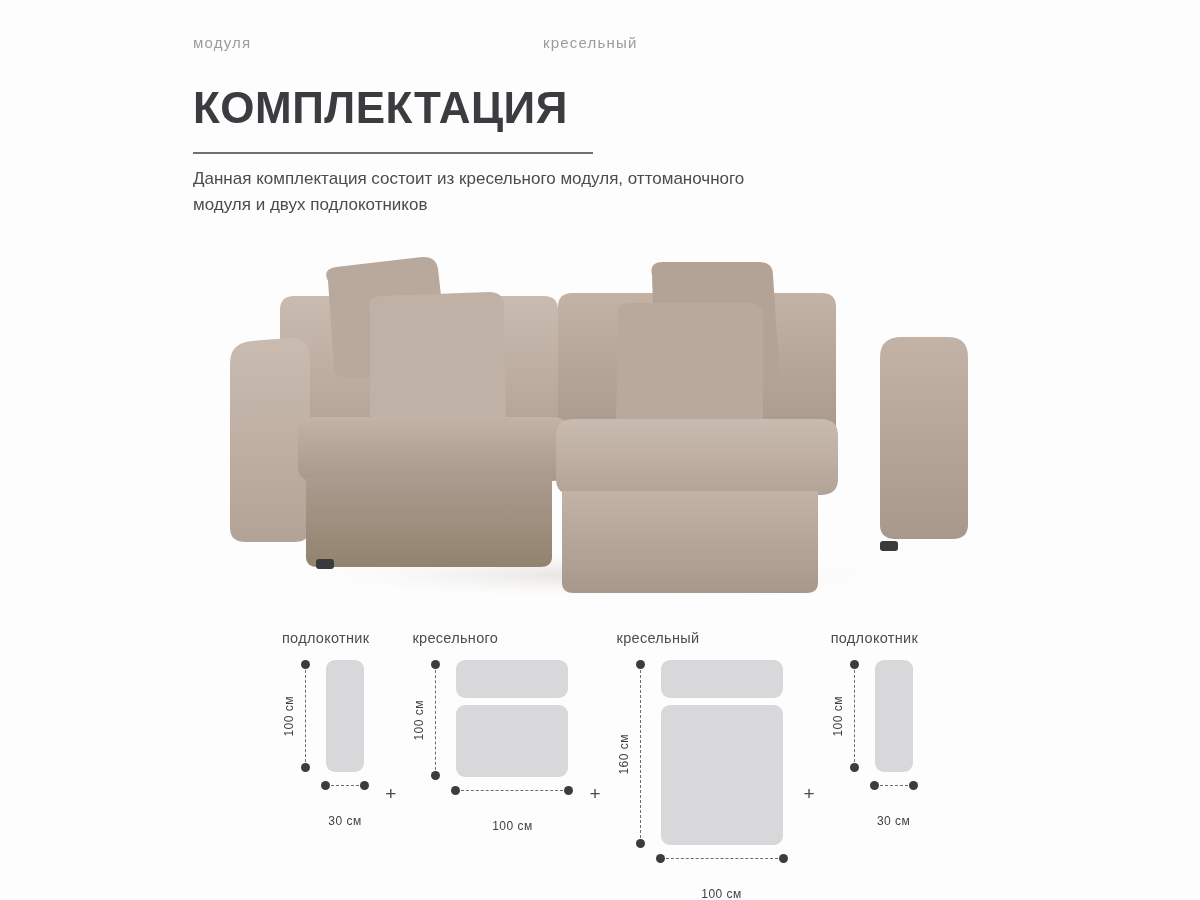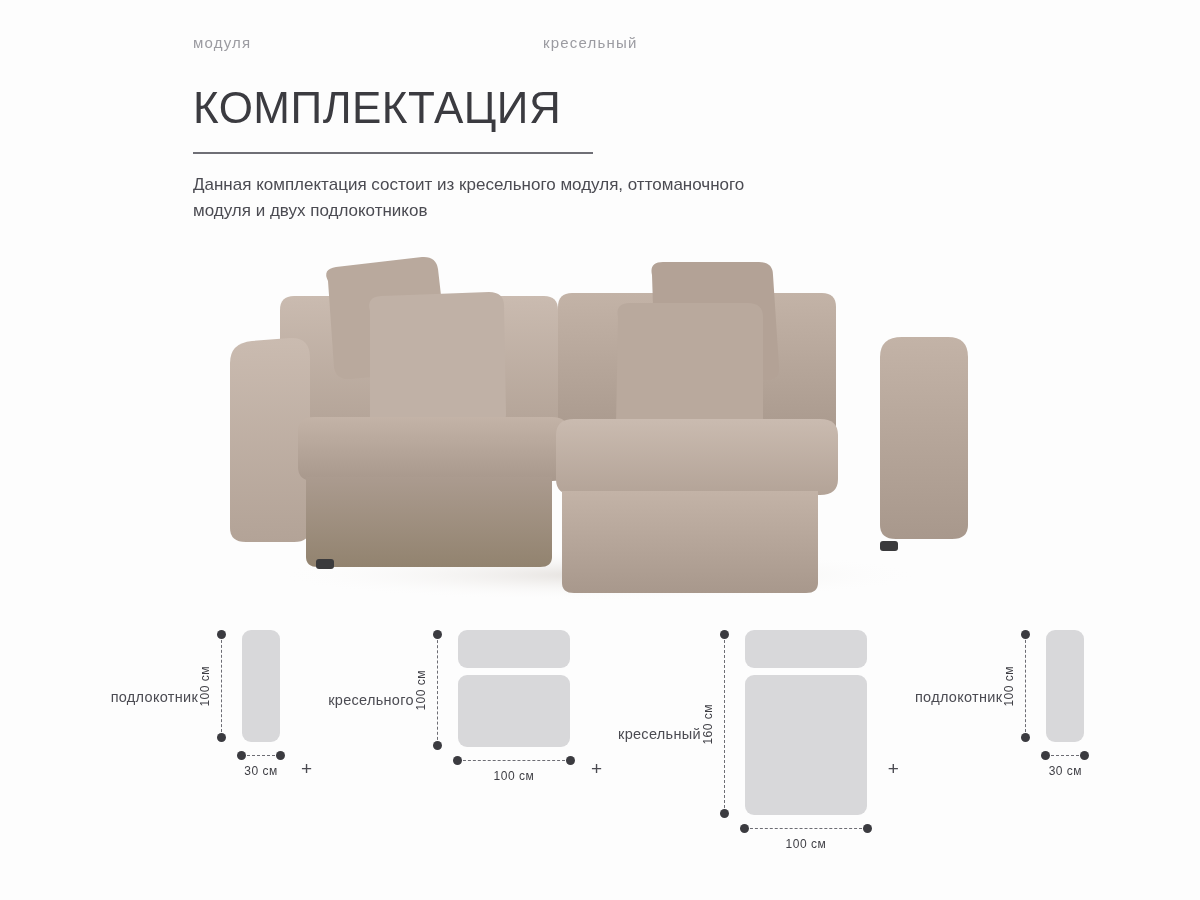--- a/index.html
+++ b/index.html
@@ -36,32 +36,32 @@
     letter-spacing: 1.2px;
     color: #9b9ba1;
   }
   .eyebrow-row .kind {
     width: 350px;
   }
   .title {
     margin: 35px 0 0 0;
     font-size: 44px;
     line-height: 1;
-    font-weight: 400;
+    font-weight: 700;
     letter-spacing: 0.5px;
     color: #3b3b40;
   }
   .rule {
     margin-top: 22px;
     width: 400px;
     height: 2px;
     background: #6f6f76;
   }
   .subtitle {
-    margin-top: 18px;
+    margin-top: 12px;
     font-size: 17px;
     line-height: 1.5;
     color: #4b4b52;
     max-width: 580px;
   }
 
   
   .sofa-wrap {
     position: absolute;
     left: 0;
@@ -79,22 +79,21 @@
     position: absolute;
     left: 0;
     top: 630px;
     width: 1200px;
     display: flex;
     align-items: flex-start;
     justify-content: center;
   }
   .module {
     display: flex;
-    flex-direction: row;
-    align-items: center;
+    flex-direction: column;
   }
   .module-title {
     font-size: 14.5px;
     color: #4b4b52;
     letter-spacing: 0.3px;
     margin-bottom: 14px;
     white-space: nowrap;
   }
   .module-body {
     display: flex;
@@ -152,20 +151,21 @@
   }
   .shape {
     background: #d8d8da;
     border-radius: 9px;
   }
   .hdim {
     margin-top: 8px;
     display: flex;
     flex-direction: column;
     align-items: center;
+    gap: 20px;
   }
   .hline {
     height: 11px;
     position: relative;
   }
   .hline::before {
     content: "";
     position: absolute;
     top: 5px;
     left: 5px;

